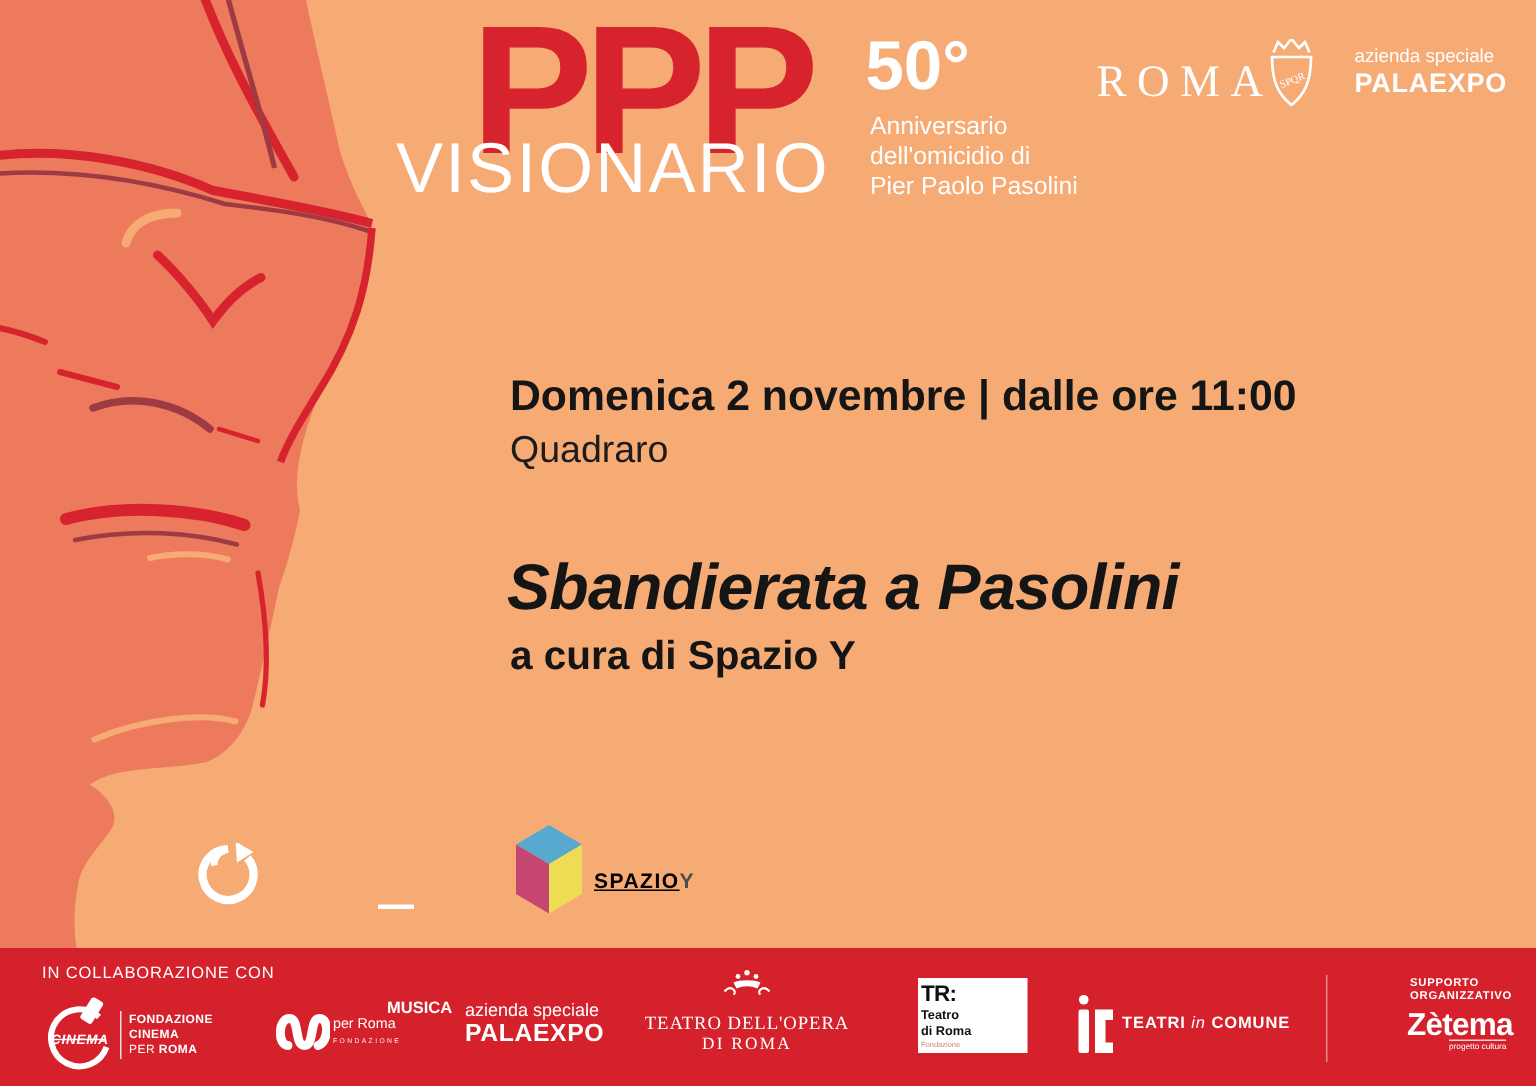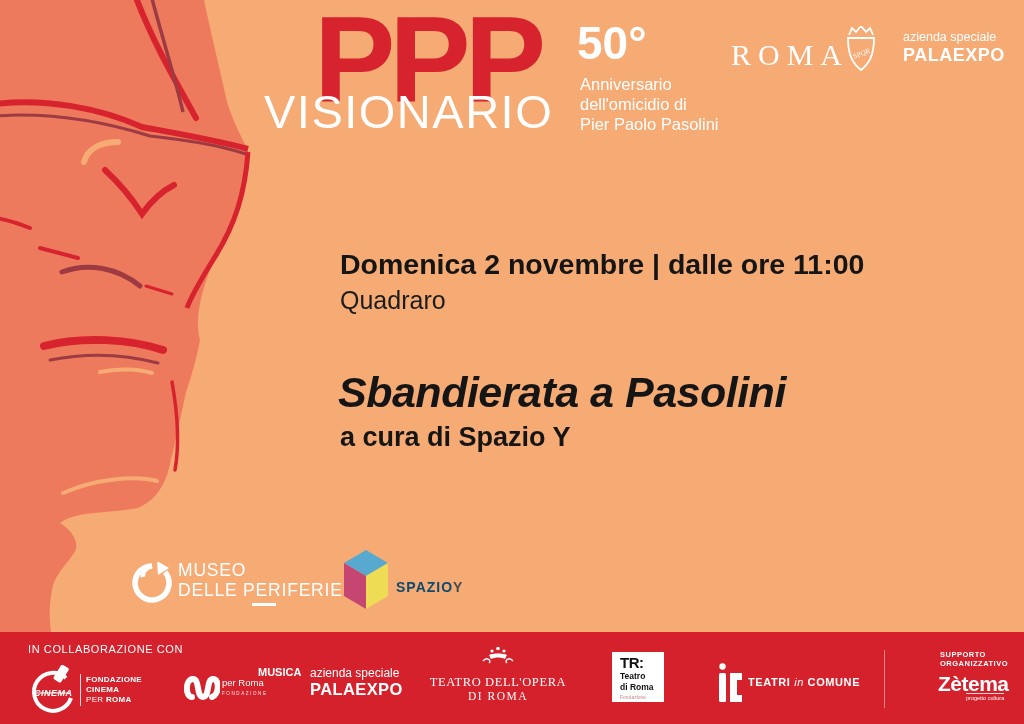--- a/index.html
+++ b/index.html
@@ -25,21 +25,21 @@
   .location { left:340px; top:286px; font-size:25px; color:#1c1c1c; }
   .event-title { left:338px; top:368px; font-size:43px; font-weight:bold; font-style:italic; color:#151515; letter-spacing:-0.5px; }
   .curator { left:340px; top:422px; font-size:27px; font-weight:bold; color:#151515; }
 
   
   .museo-icon { left:131px; top:562px; }
   .museo-text { left:178px; top:561px; color:#ffffff; font-size:17.5px; line-height:19.5px; letter-spacing:0.8px; }
   .museo-underline { left:252px; top:603px; width:24px; height:2.5px; background:#ffffff; }
   .spazio-cube { left:344px; top:550px; }
   .spazio-text { left:396px; top:579px; font-size:14px; font-weight:bold; letter-spacing:1px; }
-  .spazio-text .g { color:#0c4a6e; } .spazio-text .d { color:#4b4b4b; }
+  .spazio-text .g { color:#000000;text-decoration:underline; } .spazio-text .d { color:#4b4b4b; }
 
   
   .footer { left:0; top:632px; width:1024px; height:92px; background:#D5212C; color:#fff; }
   .footer .abs { position:absolute; }
   .collab { left:28px; top:11px; font-size:11px; font-weight:normal; letter-spacing:0.6px; }
   .cinema-icon { left:26px; top:33px; }
   .cinema-divider { left:80px; top:42px; width:1px; height:32px; background:rgba(255,255,255,0.85); }
   .cinema-text { left:86px; top:43px; font-size:8px; font-weight:bold; line-height:10px; letter-spacing:0.3px; }
   .cinema-text .reg { font-weight:normal; }
   .musica-icon { left:184px; top:33px; }
@@ -47,21 +47,21 @@
   .musica-text .l1 { font-size:11px; font-weight:bold; line-height:11px;padding-left:36px; }
   .musica-text .l2 { font-size:9.5px; line-height:10px; }
   .musica-text .l3 { font-size:4.5px; letter-spacing:1.6px; margin-top:3px; opacity:0.9; }
   .palaexpo-foot { left:310px; top:34px; }
   .palaexpo-foot .l1 { font-size:12px; }
   .palaexpo-foot .l2 { font-size:16.5px; font-weight:bold; letter-spacing:0.4px; }
   .opera { left:427px; top:14px; width:142px; text-align:center; font-family:"Liberation Serif", serif; }
   .opera-crest { margin:0 auto; display:block; }
   .opera .l1 { font-size:12.5px; letter-spacing:0.6px; margin-top:9px; }
   .opera .l2 { font-size:11.5px; letter-spacing:1.5px; }
-  .tdr-box { left:612px; top:20px; width:52px; height:50px; background:#ffffff; color:#111; padding:3px 8px; }
+  .tdr-box { left:612px; top:20px; width:73px; height:50px; background:#ffffff; color:#111; padding:3px 2px; }
   .tdr-box .logo { font-size:15px; font-weight:bold; letter-spacing:-0.5px; line-height:15px; }
   .tdr-box .l1 { font-size:8.5px; font-weight:bold; line-height:9px; margin-top:2px; }
   .tdr-box .l3 { font-size:5px; color:#c98a8a; margin-top:2px; }
   .tic-icon { left:718px; top:31px; }
   .tic-text { left:748px; top:44px; font-size:11px; font-weight:bold; letter-spacing:0.6px; }
   .tic-text .in { font-style:italic; font-weight:normal; text-transform:none; }
   .foot-divider { left:884px; top:18px; width:1px; height:58px; background:rgba(255,255,255,0.45); }
   .support-label { left:940px; top:18px; font-size:7.5px; font-weight:bold; letter-spacing:0.5px; line-height:9px; }
   .zetema { left:938px; top:40px; font-size:21px; font-weight:bold; letter-spacing:-0.5px; }
   .zetema-sub { left:966px; top:61px; font-size:5.5px; border-top:1px solid rgba(255,255,255,0.8); padding-top:1px; }
@@ -122,24 +122,20 @@
   <div class="abs date-line">Domenica 2 novembre | dalle ore 11:00</div>
   <div class="abs location">Quadraro</div>
   <div class="abs curator">a cura di Spazio Y</div>
   <div class="abs event-title">Sbandierata a Pasolini</div>
 
   <svg class="abs museo-icon" width="42" height="42" viewBox="0 0 42 42">
     <path d="M21,4 A17,17 0 1,0 34,10" stroke="#ffffff" stroke-width="5.5" fill="none"></path>
     <path d="M21,4 C14,6 11,11 12,15" stroke="#ffffff" stroke-width="4.5" fill="none"></path>
     <polygon points="26,-1 38,6 27,13" fill="#ffffff"></polygon>
   </svg>
-  <div class="abs museo-text">
-    <div>MUSEO</div>
-    <div>DELLE PERIFERIE</div>
-  </div>
   <div class="abs museo-underline"></div>
 
   <svg class="abs spazio-cube" width="44" height="60" viewBox="0 0 44 60">
     <polygon points="22,0 44,13 22,26 0,13" fill="#58A9CF"></polygon>
     <polygon points="0,13 22,26 22,59 0,46" fill="#C64672"></polygon>
     <polygon points="44,13 22,26 22,59 44,46" fill="#EFDC55"></polygon>
   </svg>
   <div class="abs spazio-text">
     <span class="g">SPAZIO</span><span class="d">Y</span>
   </div>

